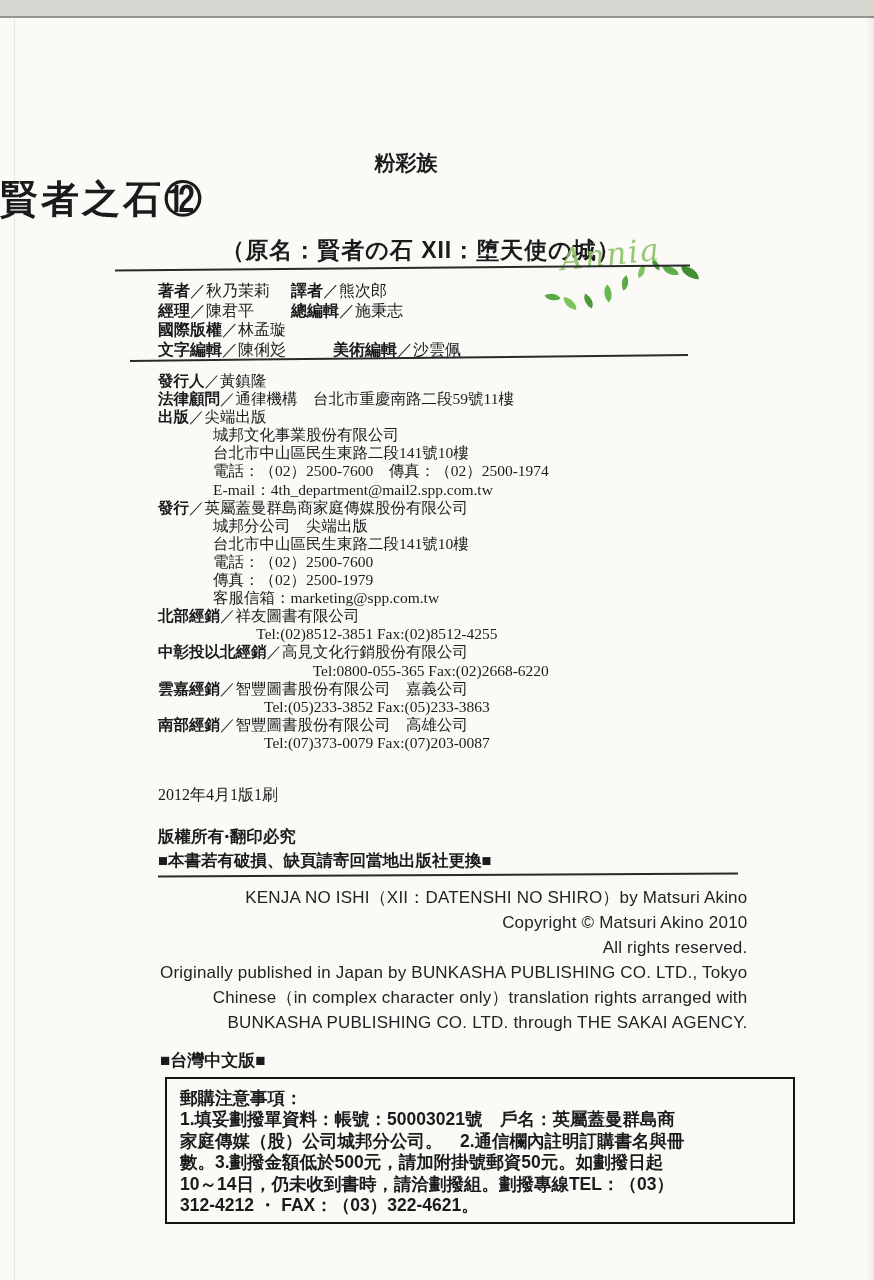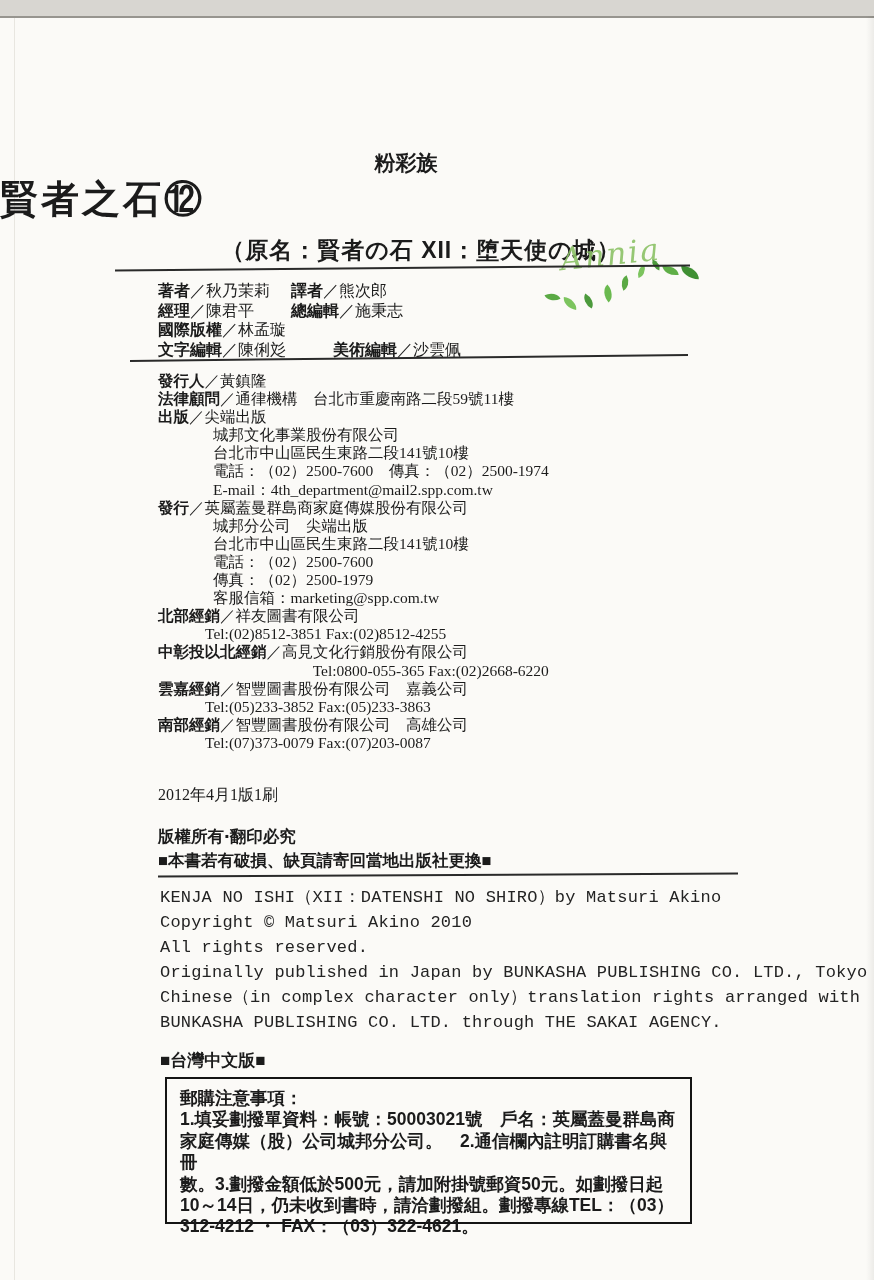--- a/index.html
+++ b/index.html
@@ -44,34 +44,34 @@
 
   #credits{position:absolute;top:265px;left:158px;font-size:16px;}
   .credit-row{position:relative;height:19.5px;white-space:nowrap;}
   .credit-col2{position:absolute;left:133px;top:0;}
   .credit-col2.wide{left:175px;}
   .lbl{font-weight:700;font-family:"Liberation Sans","DejaVu Sans",sans-serif;}
 
   #publishing{position:absolute;top:356px;left:158px;font-size:15.5px;
     line-height:18.1px;white-space:nowrap;}
   .ind1{padding-left:55px;}
-  .ind2{padding-left:47px;}
+  .ind2{padding-left:47px;text-align:center;}
   .ind3{padding-left:153px;text-align:right;}
 
   #date-line{position:absolute;top:769px;left:158px;font-size:16px;}
   #rights{position:absolute;top:809px;left:158px;font-size:16.5px;font-weight:700;
     line-height:23.5px;font-family:"Liberation Sans","DejaVu Sans",sans-serif;}
 
   #english{position:absolute;top:869px;left:160px;font-size:17px;line-height:25px;
-    color:#232323;font-family:Liberation Mono, monospace;letter-spacing:.2px;}
+    color:#232323;font-family:Liberation Sans, sans-serif;letter-spacing:.2px;text-align:right;}
 
   #taiwan{position:absolute;top:1033px;left:160px;font-size:17px;font-weight:700;
     font-family:"Liberation Sans","DejaVu Sans",sans-serif;}
 
-  #mail-box{position:absolute;top:1061px;left:165px;width:527px;height:147px;
+  #mail-box{position:absolute;top:1061px;left:165px;width:630px;height:147px;
     box-sizing:border-box;border:2px solid #141414;padding:9px 10px 0 13px;
     font-size:17.5px;font-weight:700;line-height:21.4px;
     font-family:"Liberation Sans","DejaVu Sans",sans-serif;}
 </style>
 </head>
 <body>
 
 <div id="page">
   <div class="scan-top"></div>
   <div class="scan-left"></div>

